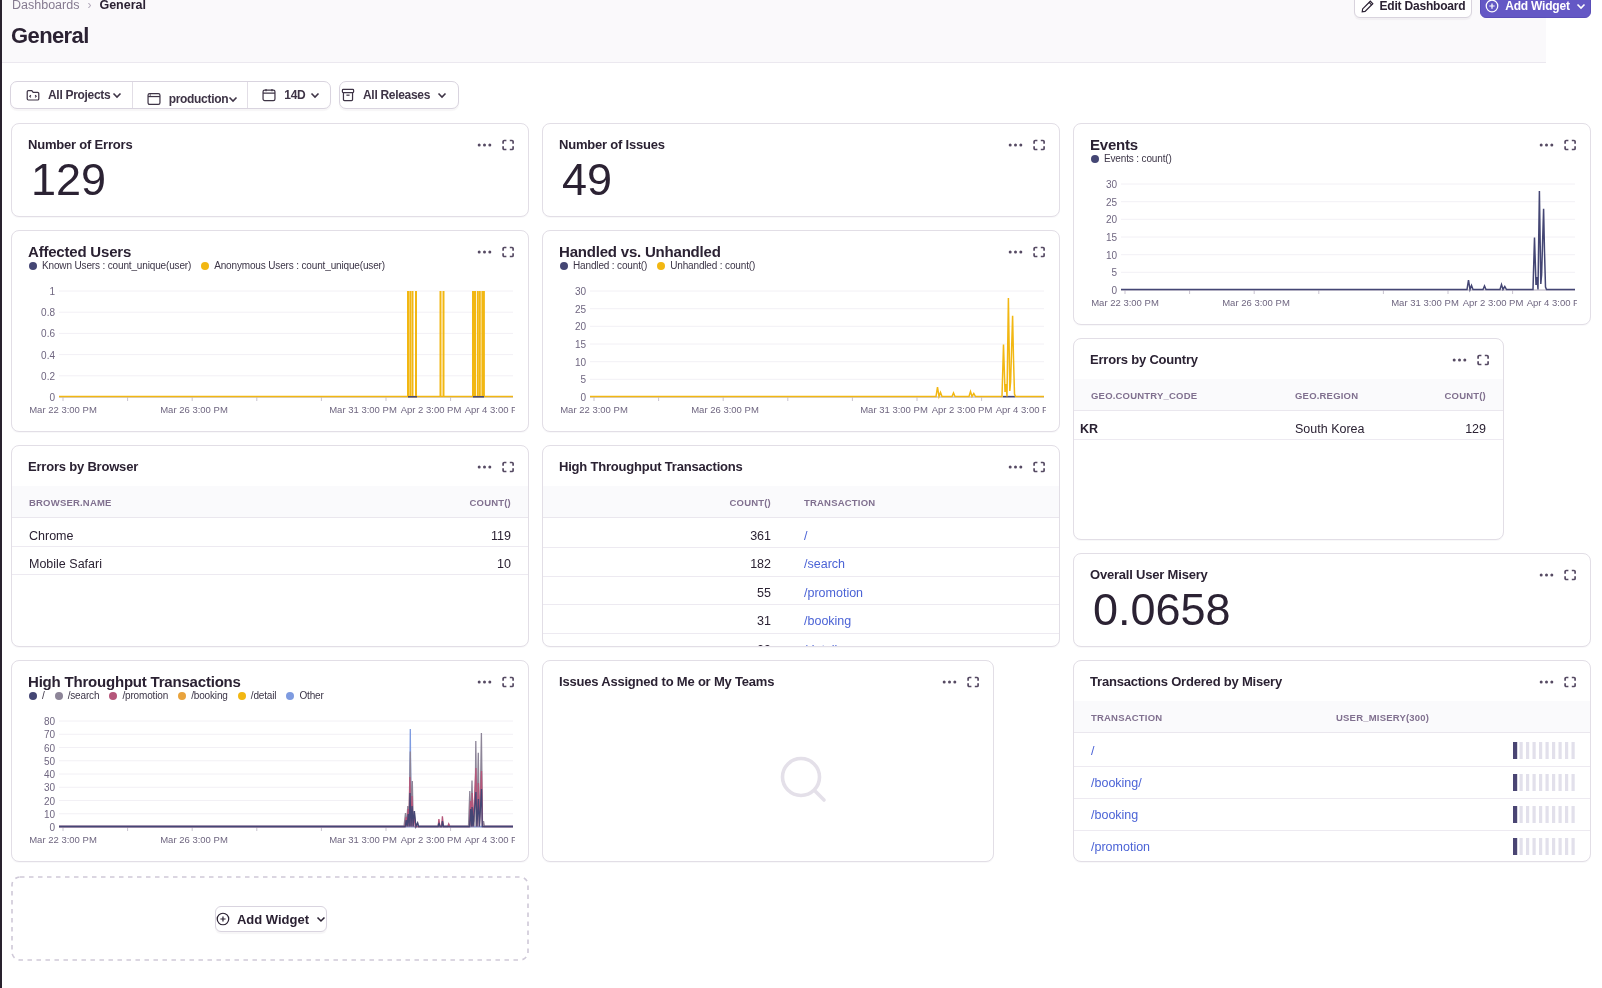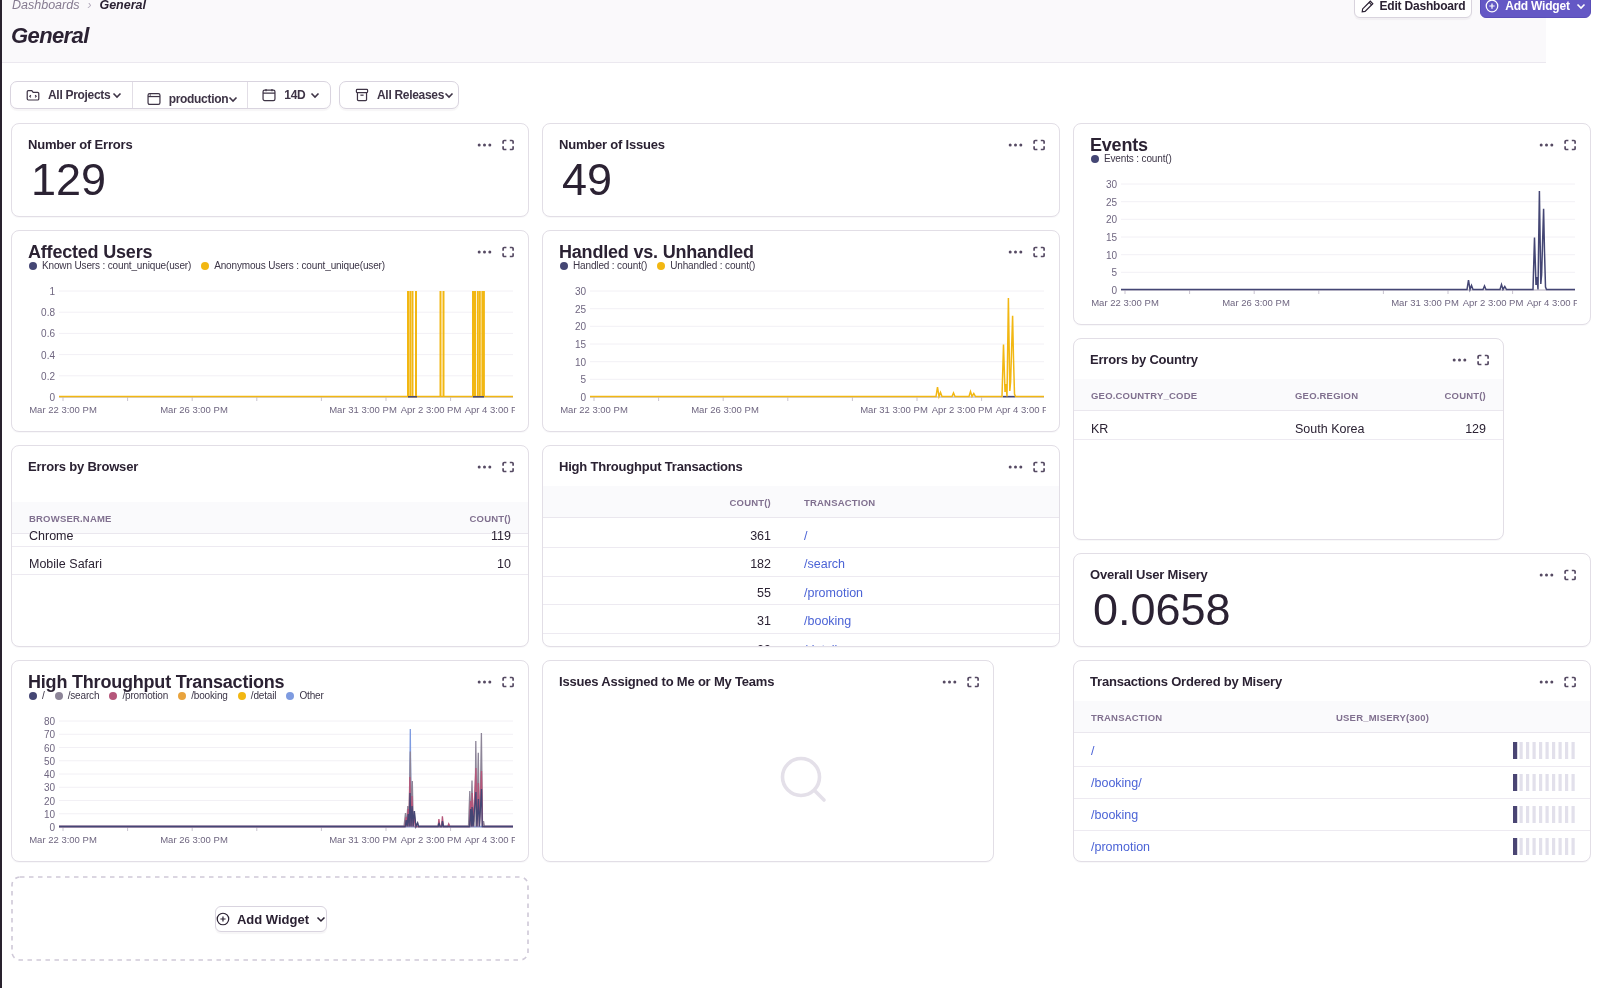--- a/index.html
+++ b/index.html
@@ -1,34 +1,34 @@
 <!DOCTYPE html>
 <html><head>
 <meta charset="utf-8">
 <style>
 * { margin:0; padding:0; box-sizing:border-box; }
 html,body { width:1602px; height:988px; }
 body { position:relative; font-family:"Liberation Sans",sans-serif; background:#fff; overflow:hidden; color:#2B2233; }
 .leftbar { position:absolute; left:0; top:0; width:2px; height:988px; background:#29222e; z-index:90; }
-.header { position:absolute; left:0; top:0; width:1546px; height:63px; background:#FAF9FB; border-bottom:1px solid #EBE8EF;font-style:italic; }
+.header { position:absolute; left:0; top:0; width:1546px; height:63px; background:#FAF9FB; border-bottom:1px solid #EBE8EF; }
 .crumbs { position:absolute; left:12px; top:-2px; font-size:12.5px; color:#857A90; white-space:nowrap; }
 .crumbs .sep { color:#B3ABBC; margin:0 8px; font-size:12px; }
 .crumbs .cur { color:#2B2233; font-weight:700; }
 h1.pagetitle { position:absolute; left:11px; top:23px; font-size:22px; font-weight:700; color:#2B2233; letter-spacing:-0.6px; }
 .btn { position:absolute; display:flex; align-items:center; justify-content:center; height:32px; white-space:nowrap; border-radius:6px; font-size:12px; font-weight:700; letter-spacing:-0.2px; white-space:nowrap; }
 .btn-white { background:#fff; border:1px solid #D8D3DD; color:#2B2233; box-shadow:0 2px 1px rgba(43,34,51,0.04); }
 .btn-purple { background:#6458C5; color:#fff; border:1px solid #5A4EB8; }
 .filterseg { position:absolute; left:10px; top:81px; width:321px; height:28px; background:#fff; border:1px solid #D9D4DF; border-radius:7px; box-shadow:0 2px 1px rgba(43,34,51,0.04); display:flex; }
 .fseg { display:flex; align-items:center; white-space:nowrap; font-size:12px; font-weight:700; letter-spacing:-0.3px; color:#3E3446; overflow:hidden; }
 .fsep { width:1px; height:26px; background:#E2DEE6; }
 .relbtn { position:absolute; left:339px; top:81px; width:120px; height:28px; background:#fff; border:1px solid #D9D4DF; border-radius:7px; box-shadow:0 2px 1px rgba(43,34,51,0.04); display:flex; align-items:center; white-space:nowrap; font-size:12px; font-weight:700; letter-spacing:-0.3px; color:#3E3446; }
 .card { position:absolute; background:#fff; border:1px solid #E2DEE6; border-radius:8px; overflow:hidden; box-shadow:0 1px 1px rgba(43,34,51,0.03); }
 .ct { position:absolute; left:16px; top:14px; font-weight:700; color:#2B2233; white-space:nowrap; font-size:13px; letter-spacing:-0.2px; line-height:14px; }
 .ct-sm { font-size:13px; }
-.ct-lg { font-size:18px; }
+.ct-lg { font-size:15px; }
 .hic { position:absolute; top:15px; right:14px; }
 .bignum { position:absolute; left:19px; top:33px; font-size:45px; line-height:45px; font-weight:400; letter-spacing:-0.5px; color:#2B2233; letter-spacing:0px; }
 .legend { position:absolute; left:17px; top:29px; font-size:10px; letter-spacing:-0.15px; color:#3C3547; white-space:nowrap; }
 .legend .dot { display:inline-block; width:8px; height:8px; border-radius:50%; margin-right:5px; vertical-align:-0.5px; }
 .legend .li { margin-right:10px; }
 .thead { position:absolute; left:0; right:0; top:36px; height:36px; background:#FAFAFC; border-bottom:1px solid #EAE7EE; }
 .th { position:absolute; top:13px; font-size:9.5px; font-weight:700; letter-spacing:0.2px; color:#80708F; white-space:nowrap; }
 .td { position:absolute; font-size:12.5px; color:#2B2233; white-space:nowrap; }
 .td a, a.tdlink { color:#4B63D6; text-decoration:none; }
 .rsep { position:absolute; left:0; right:0; height:1px; background:#EDEAF1; }
@@ -89,21 +89,21 @@
     <svg width="14" height="14" viewBox="0 0 16 16" fill="none" stroke="#3E3446" stroke-width="1.4" style="margin-right:8px; flex:none;">
         <rect x="1.2" y="2.4" width="13.6" height="12" rx="1.8"></rect>
         <path d="M1.2 5.8h13.6M4.6 1v2.6M11.4 1v2.6"></path>
       </svg>
     14D
     <svg width="10" height="10" viewBox="0 0 10 10" fill="none" stroke="#3E3446" stroke-width="1.6" style="margin-left:auto; margin-right:10px; flex:none;">
         <path d="M1.5 3.5 L5 7 L8.5 3.5"></path>
       </svg>
   </div>
 </div>
-<div class="relbtn" style="padding-left:15px;">
+<div class="relbtn" style="padding-left:1px;">
   <svg width="14" height="14" viewBox="0 0 16 16" fill="none" stroke="#3E3446" stroke-width="1.4" style="margin-right:8px; flex:none;">
       <rect x="1.6" y="1.6" width="12.8" height="3.6" rx="1"></rect>
       <path d="M2.8 5.2v8a1.2 1.2 0 0 0 1.2 1.2h8a1.2 1.2 0 0 0 1.2-1.2v-8"></path>
       <path d="M6.2 8.2h3.6"></path>
     </svg>
   All Releases
   <svg width="10" height="10" viewBox="0 0 10 10" fill="none" stroke="#3E3446" stroke-width="1.6" style="margin-left:auto; margin-right:11px; flex:none;">
       <path d="M1.5 3.5 L5 7 L8.5 3.5"></path>
     </svg>
 </div>
@@ -311,37 +311,37 @@
       <circle cx="15.8" cy="6" r="1.5" fill="#564a63"></circle>
       <g stroke="#564a63" stroke-width="1.7" fill="none">
         <path d="M32.4 1.5h-2.2a1.1 1.1 0 0 0-1.1 1.1v2.2M35.8 1.5h2.2a1.1 1.1 0 0 1 1.1 1.1v2.2M32.4 10.5h-2.2a1.1 1.1 0 0 1-1.1-1.1V7.2M35.8 10.5h2.2a1.1 1.1 0 0 0 1.1-1.1V7.2"></path>
       </g>
     </svg>
   <div class="thead" style="top:40px; height:32px;">
       <span class="th" style="left:17px; top:11px;">GEO.COUNTRY_CODE</span>
       <span class="th" style="left:221px; top:11px;">GEO.REGION</span>
       <span class="th" style="right:17px; top:11px;">COUNT()</span>
     </div>
-  <span class="td" style="left:17px; top:83px;">KR</span>
+  <span class="td" style="left:6px; top:83px;font-weight:bold;">KR</span>
     <span class="td" style="left:221px; top:83px;">South Korea</span>
     <span class="td" style="right:17px; top:83px;">129</span>
   <div class="rsep" style="top:100px;"></div>
 </div>
 
 <div class="card" style="left:11px; top:445px; width:518px; height:202px;">
   <div class="ct">Errors by Browser</div>
   <svg class="hic" width="40" height="12" viewBox="0 0 40 12">
       <circle cx="5.2" cy="6" r="1.5" fill="#564a63"></circle>
       <circle cx="10.5" cy="6" r="1.5" fill="#564a63"></circle>
       <circle cx="15.8" cy="6" r="1.5" fill="#564a63"></circle>
       <g stroke="#564a63" stroke-width="1.7" fill="none">
         <path d="M32.4 1.5h-2.2a1.1 1.1 0 0 0-1.1 1.1v2.2M35.8 1.5h2.2a1.1 1.1 0 0 1 1.1 1.1v2.2M32.4 10.5h-2.2a1.1 1.1 0 0 1-1.1-1.1V7.2M35.8 10.5h2.2a1.1 1.1 0 0 0 1.1-1.1V7.2"></path>
       </g>
     </svg>
-  <div class="thead" style="top:56px; height:32px;">
+  <div class="thead" style="top:40px; height:32px;">
       <span class="th" style="left:17px; top:11px;">BROWSER.NAME</span>
       <span class="th" style="right:17px; top:11px;">COUNT()</span>
     </div>
   <span class="td" style="left:17px; top:83px;">Chrome</span>
     <span class="td" style="right:17px; top:83px;">119</span>
   <div class="rsep" style="top:100px;"></div>
   <span class="td" style="left:17px; top:111px;">Mobile Safari</span>
     <span class="td" style="right:17px; top:111px;">10</span>
   <div class="rsep" style="top:128px;"></div>
 </div>

